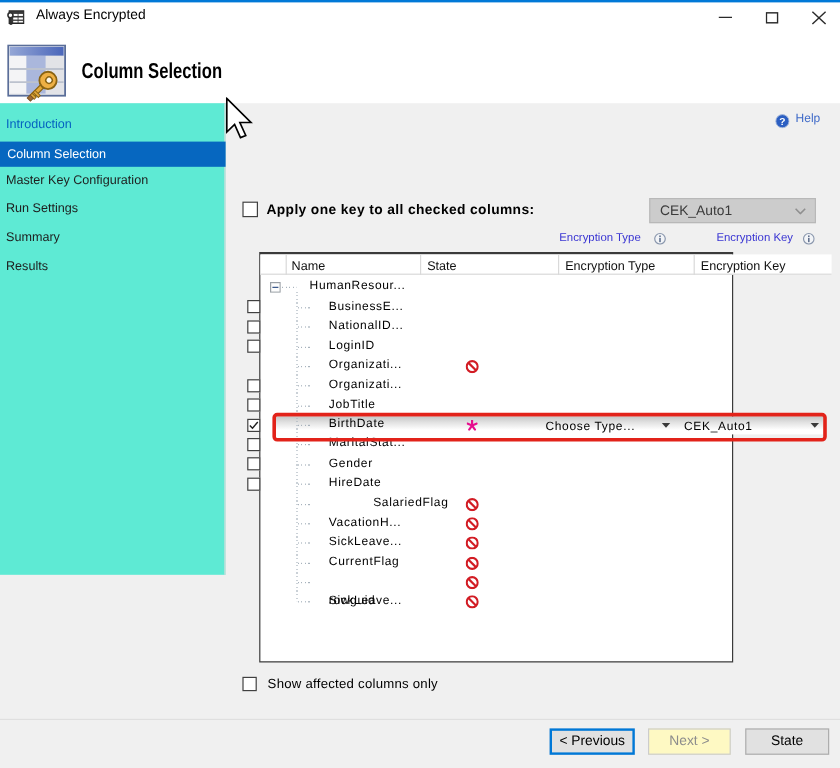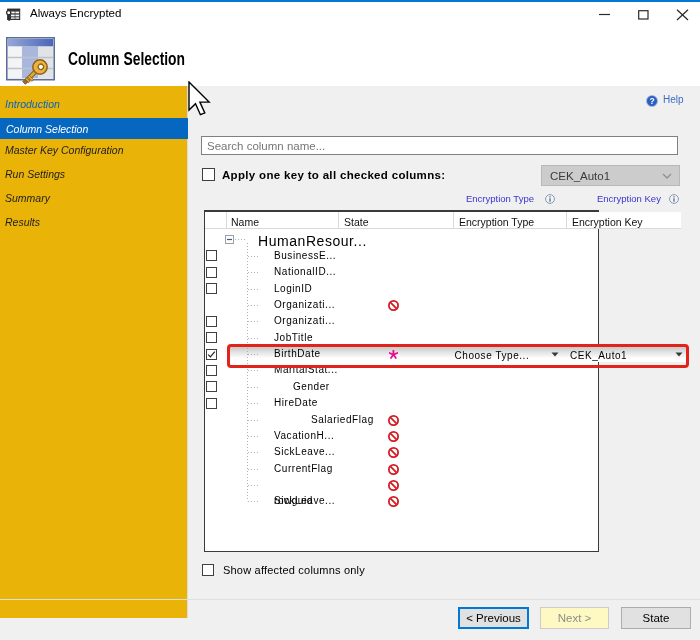--- a/index.html
+++ b/index.html
@@ -4,35 +4,35 @@
 <style>
 * { margin:0; padding:0; box-sizing:border-box; }
 html,body { width:700px; height:640px; font-family:"Liberation Sans", sans-serif; background:#f0f0f0; overflow:hidden; }
 #win { position:absolute; left:0; top:0; width:700px; height:640px; background:#f0f0f0; }
 .abs { position:absolute; }
 
 #topzone { position:absolute; left:0; top:0; width:700px; height:86px; background:#ffffff; border-top:2px solid #0078d7; }
 #titletext { position:absolute; left:30px; top:4.5px; font-size:11.5px; color:#000; }
 #caption { position:absolute; left:68px; top:47px; font-size:18px; font-weight:bold; color:#000; transform:scaleX(0.77); transform-origin:0 0; white-space:nowrap; }
 
-#sidebar { position:absolute; left:0; top:86px; width:188px; height:532px; background:#eab308; border-right:1px solid #dcdcdc;font-style:italic; }
+#sidebar { position:absolute; left:0; top:86px; width:188px; height:393px; background:#5eead4; border-right:1px solid #dcdcdc; }
 .nav { position:absolute; left:5px; font-size:10.5px; color:#1e1e1e; }
 #navsel { position:absolute; left:0; top:32px; width:188px; height:20.5px; background:#0667c0; }
 #navsel span { position:absolute; left:6px; top:4.5px; font-size:10.5px; color:#fff; }
 
 #search { position:absolute; left:201px; top:136px; width:477px; height:19px; background:#fff; border:1px solid #808080; }
 #search span { position:absolute; left:5px; top:2.5px; font-size:11.5px; color:#767676; }
 
 .cb { position:absolute; width:11px; height:11px; background:#fff; border:1px solid #404040; }
 #applylabel { position:absolute; left:222px; top:169px; font-size:11.5px; font-weight:bold; color:#000; letter-spacing:0.32px; }
 #combo1 { position:absolute; left:541px; top:165px; width:139px; height:21px; background:#cccccc; border:1px solid #b8b8b8; }
 #combo1 span { position:absolute; left:8px; top:4px; font-size:11.5px; color:#3b3b3b; }
 .link { color:#0563c1; font-size:9.5px; position:absolute; }
 
-#grid { position:absolute; left:204px; top:210px; width:395px; height:342px; background:#fff; border:1px solid #3a3a3a; border-top-width:2px; }
+#grid { position:absolute; left:216px; top:210px; width:395px; height:342px; background:#fff; border:1px solid #3a3a3a; border-top-width:2px; }
 .hsep { position:absolute; top:0; width:1px; height:17px; background:#d9d9d9; }
 #gridhead { position:absolute; left:0; top:0; width:476px; height:17px; background:#fff; border-bottom:1px solid #d9d9d9; }
 .hlabel { position:absolute; top:3.5px; font-size:10.5px; color:#111; }
 
 #fline { position:absolute; left:0; top:599px; width:700px; height:1px; background:#dfdfdf; }
 .btn { position:absolute; top:607px; height:22px; font-size:11.5px; color:#000; text-align:center; background:#e1e1e1; border:1px solid #adadad; line-height:20px; }
 </style>
 </head>
 <body>
 <div id="win">
@@ -102,23 +102,20 @@
   <svg class="abs" style="left:646px; top:95px;" width="12" height="12" viewBox="0 0 12 12">
     <circle cx="6" cy="6" r="5.5" fill="#2c5fc2" stroke="#a8bbdb" stroke-width="0.8"></circle>
     <text x="6" y="9" font-size="8.5" font-weight="bold" fill="#fff" text-anchor="middle" font-family="Liberation Sans">?</text>
   </svg>
   <span class="link" style="left:663px; top:94px; font-size:10px; color:#3f6ac8;">Help</span>
 
   <svg class="abs" style="left:187.5px; top:80.5px; z-index:50;" width="24" height="36" viewBox="0 0 24 36">
     <path d="M1,1 L1,29 L7.5,22.7 L12.4,33.7 L16.8,31.9 L11.9,21.1 L21.1,21.1 Z" fill="#fff" stroke="#000" stroke-width="1.4" stroke-linejoin="miter"></path>
   </svg>
 
-  <div id="search">
-      <span>Search column name...</span>
-    </div>
 
   <div class="cb" style="left:202px; top:168px; width:13px; height:13px;"></div>
   <span id="applylabel">Apply one key to all checked columns:</span>
   <div id="combo1">
       <span>CEK_Auto1</span>
     <svg class="abs" style="left:120px; top:7px;" width="10" height="6" viewBox="0 0 10 6">
         <path d="M1,1 L5,5 L9,1" fill="none" stroke="#8f8f8f" stroke-width="1.3"></path>
       </svg>
   </div>
 
@@ -148,21 +145,21 @@
     </div>
   </div>
 <div style="position:absolute; left:229px; top:346.5px; width:457px; height:15px; background:linear-gradient(to bottom, #c6c6c6 0%, #e3e3e3 35%, #ffffff 75%);"></div>
 <div id="rowlayer" style="position:absolute; left:0; top:0; width:700px; height:640px; pointer-events:none;">
 <div style="position:absolute; left:247px; top:243.4px; width:1px; height:257.9px; background-image:repeating-linear-gradient(to bottom,#a8b3bd 0 1px,transparent 1px 3px);"></div>
 <svg style="position:absolute; left:225px; top:234.9px;" width="9" height="9" viewBox="0 0 9 9">
         <rect x="0.5" y="0.5" width="8" height="8" fill="#fdfdfd" stroke="#9aa0a6"></rect>
         <line x1="2" y1="4.5" x2="7" y2="4.5" stroke="#3c5a8c" stroke-width="1.2"></line>
       </svg>
 <div style="position:absolute; left:235px; top:239.4px; width:12px; height:1px; background-image:repeating-linear-gradient(to right,#a8b3bd 0 1px,transparent 1px 3px);"></div>
-<span style="position:absolute; left:258px; top:233.4px; font-size:14px; letter-spacing:0.55px; color:#000;">HumanResour...</span>
+<span style="position:absolute; left:258px; top:233.4px; font-size:10px; letter-spacing:0.55px; color:#000;">HumanResour...</span>
 <div class="cb" style="left:206px; top:250.3px;">
 </div>
 <div style="position:absolute; left:248px; top:255.8px; width:11px; height:1px; background-image:repeating-linear-gradient(to right,#a8b3bd 0 1px,transparent 1px 3px);"></div>
 <span style="position:absolute; left:274px; top:249.8px; font-size:10px; letter-spacing:0.55px; color:#000;">BusinessE...</span>
 <div class="cb" style="left:206px; top:266.6px;">
 </div>
 <div style="position:absolute; left:248px; top:272.1px; width:11px; height:1px; background-image:repeating-linear-gradient(to right,#a8b3bd 0 1px,transparent 1px 3px);"></div>
 <span style="position:absolute; left:274px; top:266.1px; font-size:10px; letter-spacing:0.55px; color:#000;">NationalID...</span>
 <div class="cb" style="left:206px; top:283.0px;">
 </div>
@@ -198,21 +195,21 @@
           <line x1="4.4" y1="4.6" x2="0.4" y2="3.0"></line>
         </g>
       </svg>
 <div class="cb" style="left:206px; top:364.9px;">
 </div>
 <div style="position:absolute; left:248px; top:370.4px; width:11px; height:1px; background-image:repeating-linear-gradient(to right,#a8b3bd 0 1px,transparent 1px 3px);"></div>
 <span style="position:absolute; left:274px; top:364.4px; font-size:10px; letter-spacing:0.55px; color:#000;">MaritalStat...</span>
 <div class="cb" style="left:206px; top:381.2px;">
 </div>
 <div style="position:absolute; left:248px; top:386.7px; width:11px; height:1px; background-image:repeating-linear-gradient(to right,#a8b3bd 0 1px,transparent 1px 3px);"></div>
-<span style="position:absolute; left:274px; top:380.7px; font-size:10px; letter-spacing:0.55px; color:#000;margin-left:19px;">Gender</span>
+<span style="position:absolute; left:274px; top:380.7px; font-size:10px; letter-spacing:0.55px; color:#000;">Gender</span>
 <div class="cb" style="left:206px; top:397.6px;">
 </div>
 <div style="position:absolute; left:248px; top:403.1px; width:11px; height:1px; background-image:repeating-linear-gradient(to right,#a8b3bd 0 1px,transparent 1px 3px);"></div>
 <span style="position:absolute; left:274px; top:397.1px; font-size:10px; letter-spacing:0.55px; color:#000;">HireDate</span>
 <div style="position:absolute; left:248px; top:419.5px; width:11px; height:1px; background-image:repeating-linear-gradient(to right,#a8b3bd 0 1px,transparent 1px 3px);"></div>
 <span style="position:absolute; left:274px; top:413.5px; font-size:10px; letter-spacing:0.55px; color:#000;margin-left:37px;">SalariedFlag</span>
 <svg style="position:absolute; left:388px; top:414.5px;" width="11" height="11" viewBox="0 0 11 11">
         <circle cx="5.5" cy="5.5" r="4.6" fill="#fff" stroke="#d21c24" stroke-width="1.8"></circle>
         <line x1="2.4" y1="2.4" x2="8.6" y2="8.6" stroke="#d21c24" stroke-width="1.8"></line>
       </svg>

